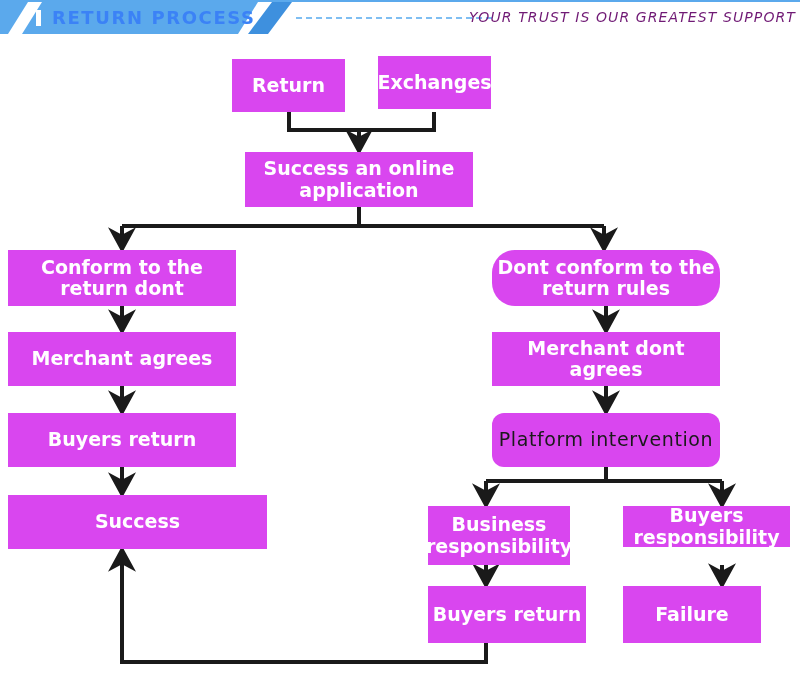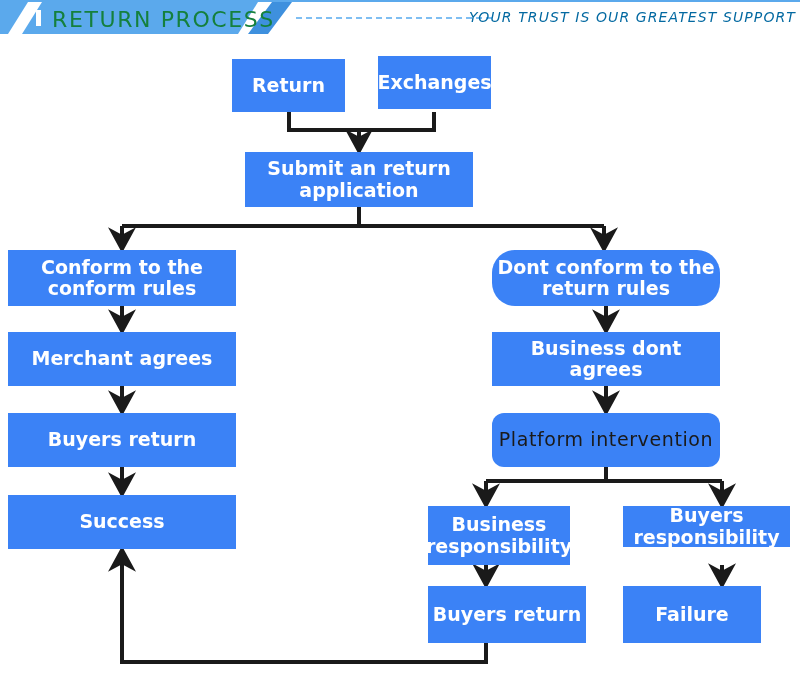--- a/index.html
+++ b/index.html
@@ -53,36 +53,36 @@
   }
   #header-bar-mark {
     position: absolute;
     left: 36px; top: 10px;
     width: 5px; height: 16px;
     background: #ffffff;
   }
   #header-title {
     position: absolute;
     left: 52px; top: 7px;
-    color: #15803d;
-    font-size: 22px;
+    color: #3b82f6;
+    font-size: 18px;
     letter-spacing: 1.6px;
-    font-weight: 400;
+    font-weight: 700;
     white-space: nowrap;
   }
   #header-dashes {
     position: absolute;
     left: 296px; top: 17px;
     width: 196px; height: 0;
     border-top: 2px dashed #7FBEF2;
   }
   #header-tagline {
     position: absolute;
     right: 4px; top: 9px;
-    color: #0369a1;
+    color: #701a75;
     font-size: 14px;
     font-style: italic;
     letter-spacing: 1.1px;
     white-space: nowrap;
   }
 
   
   #flow {
     position: absolute;
     left: 0; top: 0;
@@ -90,21 +90,21 @@
   }
   #connectors {
     position: absolute;
     left: 0; top: 0;
     width: 800px; height: 680px;
     pointer-events: none;
   }
 
   .node {
     position: absolute;
-    background: #3b82f6;
+    background: #d946ef;
     color: #ffffff;
     display: flex;
     align-items: center;
     justify-content: center;
     text-align: center;
     font-weight: bold;
     font-size: 19px;
     line-height: 1.12;
     box-sizing: border-box;
     padding: 2px 4px;
@@ -162,29 +162,29 @@
 
       <path d="M 486 565 L 486 582" marker-end="url(#arrow)"></path>
       <path d="M 722 565 L 722 582" marker-end="url(#arrow)"></path>
 
       <path d="M 486 643 L 486 662 L 122 662 L 122 553" marker-end="url(#arrow)"></path>
     </g>
   </svg>
 
   <div class="node" style="left:232px; top:59px;  width:113px; height:53px;">Return</div>
   <div class="node" style="left:378px; top:56px;  width:113px; height:53px;">Exchanges</div>
-  <div class="node" style="left:245px; top:152px; width:228px; height:55px;">Submit an return application</div>
+  <div class="node" style="left:245px; top:152px; width:228px; height:55px;">Success an online application</div>
 
-  <div class="node" style="left:8px;   top:250px; width:228px; height:56px;">Conform to the conform rules</div>
+  <div class="node" style="left:8px;   top:250px; width:228px; height:56px;">Conform to the return dont</div>
   <div class="node" style="left:8px;   top:332px; width:228px; height:54px;">Merchant agrees</div>
   <div class="node" style="left:8px;   top:413px; width:228px; height:54px;">Buyers return</div>
-  <div class="node" style="left:8px;   top:495px; width:228px; height:54px;">Success</div>
+  <div class="node" style="left:8px;   top:495px; width:259px; height:54px;">Success</div>
 
   <div class="node" style="left:492px; top:250px; width:228px; height:56px;border-radius:23px;">Dont conform to the return rules</div>
-  <div class="node" style="left:492px; top:332px; width:228px; height:54px;">Business dont agrees</div>
+  <div class="node" style="left:492px; top:332px; width:228px; height:54px;">Merchant dont agrees</div>
   <div class="node light" style="left:492px; top:413px; width:228px; height:54px;border-radius:12px;">Platform intervention</div>
 
   <div class="node" style="left:428px; top:506px; width:142px; height:59px;">Business responsibility</div>
   <div class="node" style="left:623px; top:506px; width:167px; height:41px;">Buyers responsibility</div>
   <div class="node" style="left:428px; top:586px; width:158px; height:57px;">Buyers return</div>
   <div class="node" style="left:623px; top:586px; width:138px; height:57px;">Failure</div>
 
 </div>
 
 </body></html>

